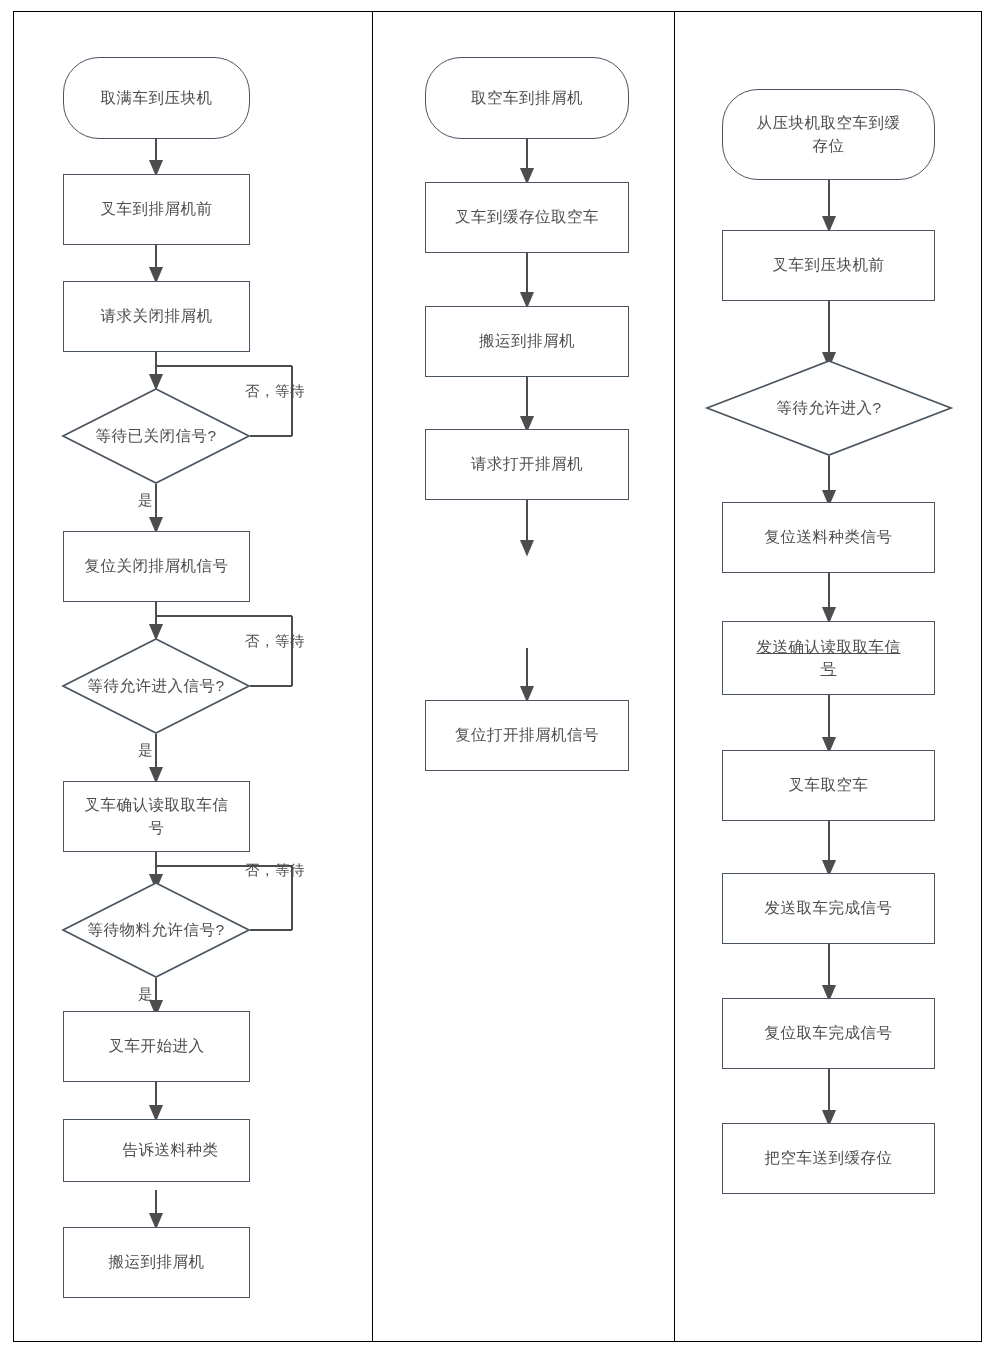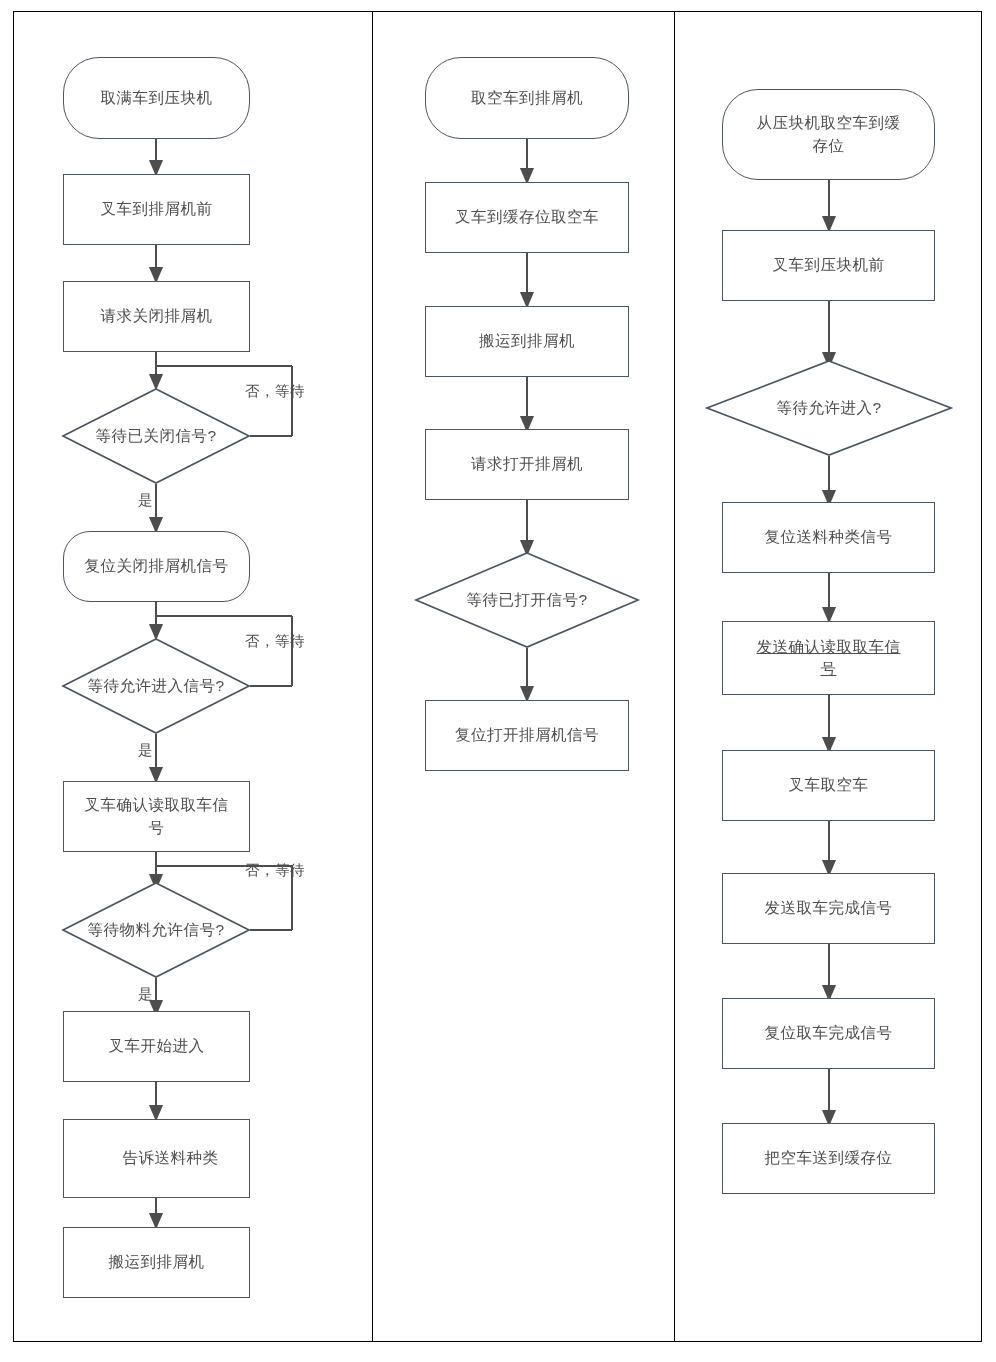--- a/index.html
+++ b/index.html
@@ -175,21 +175,21 @@
 
     <div class="decision" style="left:62px;top:388px;width:188px;height:96px;">
       <svg width="188" height="96" viewBox="0 0 188 96">
         <polygon points="94,1 187,48 94,95 1,48" fill="#ffffff" stroke="#4a5561" stroke-width="1.7"></polygon>
       </svg>
       <div class="dlabel">等待已关闭信号?</div>
     </div>
     <div class="edge-label" style="left:245px;top:382px;">否，等待</div>
     <div class="edge-label" style="left:138px;top:491px;">是</div>
 
-    <div class="node process" style="left:63px;top:531px;width:187px;height:71px;border-radius:27px;">
+    <div class="node process" style="left:63px;top:531px;width:187px;height:71px;">
       <span class="txt">复位关闭排屑机信号</span>
     </div>
 
     <div class="decision" style="left:62px;top:638px;width:188px;height:96px;">
       <svg width="188" height="96" viewBox="0 0 188 96">
         <polygon points="94,1 187,48 94,95 1,48" fill="#ffffff" stroke="#4a5561" stroke-width="1.7"></polygon>
       </svg>
       <div class="dlabel">等待允许进入信号?</div>
     </div>
     <div class="edge-label" style="left:245px;top:632px;">否，等待</div>
@@ -206,21 +206,21 @@
       </svg>
       <div class="dlabel">等待物料允许信号?</div>
     </div>
     <div class="edge-label" style="left:245px;top:861px;">否，等待</div>
     <div class="edge-label" style="left:138px;top:985px;">是</div>
 
     <div class="node process" style="left:63px;top:1011px;width:187px;height:71px;">
       <span class="txt">叉车开始进入</span>
     </div>
 
-    <div class="node process" style="left:63px;top:1119px;width:187px;height:79px;padding-left:28px;">
+    <div class="node process" style="left:63px;top:1119px;width:187px;height:63px;padding-left:28px;">
       <span class="txt">告诉送料种类</span>
     </div>
 
     <div class="node process" style="left:63px;top:1227px;width:187px;height:71px;">
       <span class="txt">搬运到排屑机</span>
     </div>
   </div>
 
   <div class="col" style="left:372px;width:302px;">
 
@@ -250,26 +250,20 @@
     </div>
 
     <div class="node process" style="left:53px;top:306px;width:204px;height:71px;">
       <span class="txt">搬运到排屑机</span>
     </div>
 
     <div class="node process" style="left:53px;top:429px;width:204px;height:71px;">
       <span class="txt">请求打开排屑机</span>
     </div>
 
-    <div class="decision" style="left:43px;top:552px;width:224px;height:96px;">
-      <svg width="224" height="96" viewBox="0 0 224 96">
-        <polygon points="112,1 223,48 112,95 1,48" fill="#ffffff" stroke="#4a5561" stroke-width="1.7"></polygon>
-      </svg>
-      <div class="dlabel">等待已打开信号?</div>
-    </div>
 
     <div class="node process" style="left:53px;top:700px;width:204px;height:71px;">
       <span class="txt">复位打开排屑机信号</span>
     </div>
   </div>
 
   <div class="col" style="left:674px;width:322px;margin-top:32px;">
 
     <div class="conn" style="left:0;top:0;width:322px;height:1362px;">
       <svg width="322" height="1362" viewBox="0 0 322 1362">

